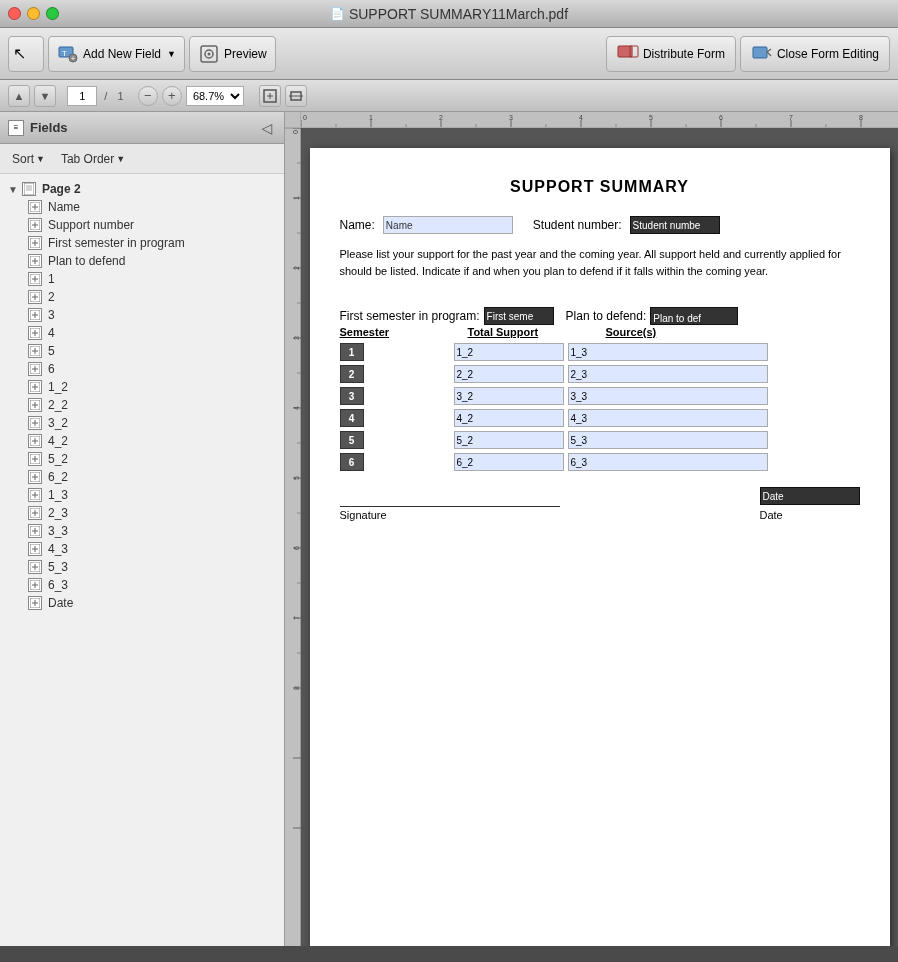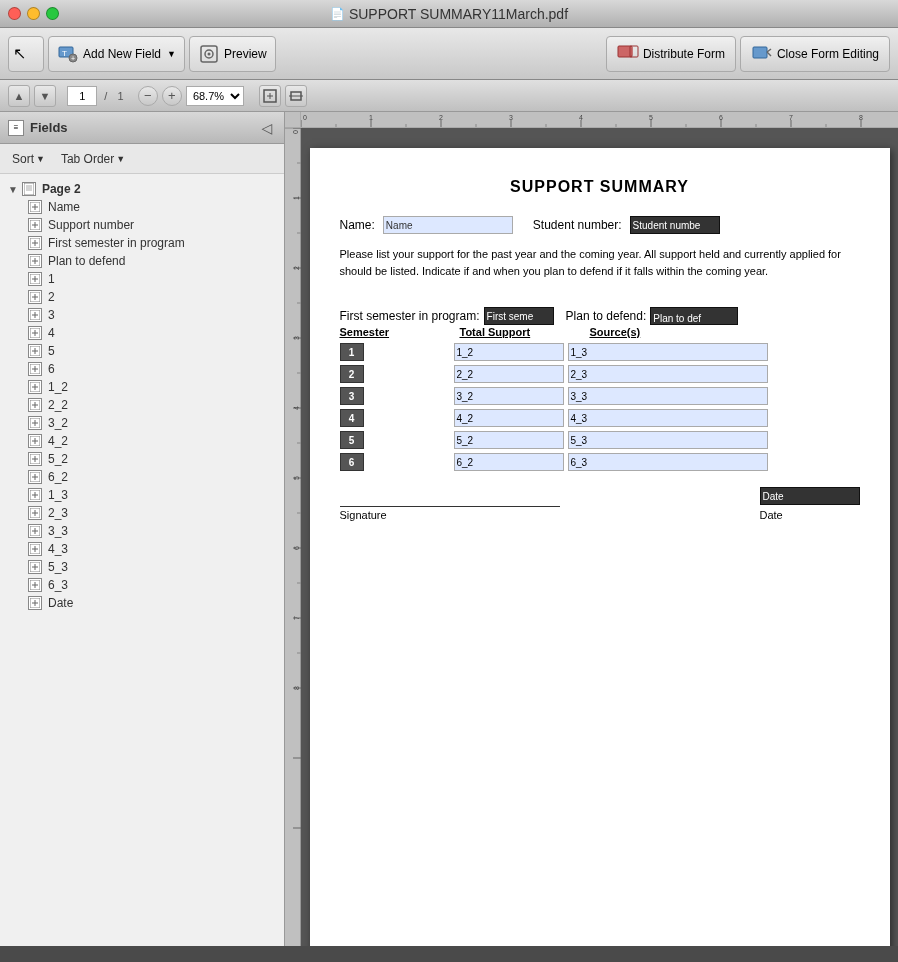--- a/index.html
+++ b/index.html
@@ -296,21 +296,21 @@
       display: flex;
       align-items: center;
       gap: 4px;
     }
 
     .table-area {
       margin-bottom: 16px;
     }
     .table-header {
       display: flex;
-      gap: 0;
+      gap: 8px;
       margin-bottom: 4px;
     }
     .col-semester { width: 120px; }
     .col-total { width: 130px; }
     .col-source { width: 220px; }
 
     .table-col-label {
       font-size: 11px;
       font-weight: bold;
       text-decoration: underline;

